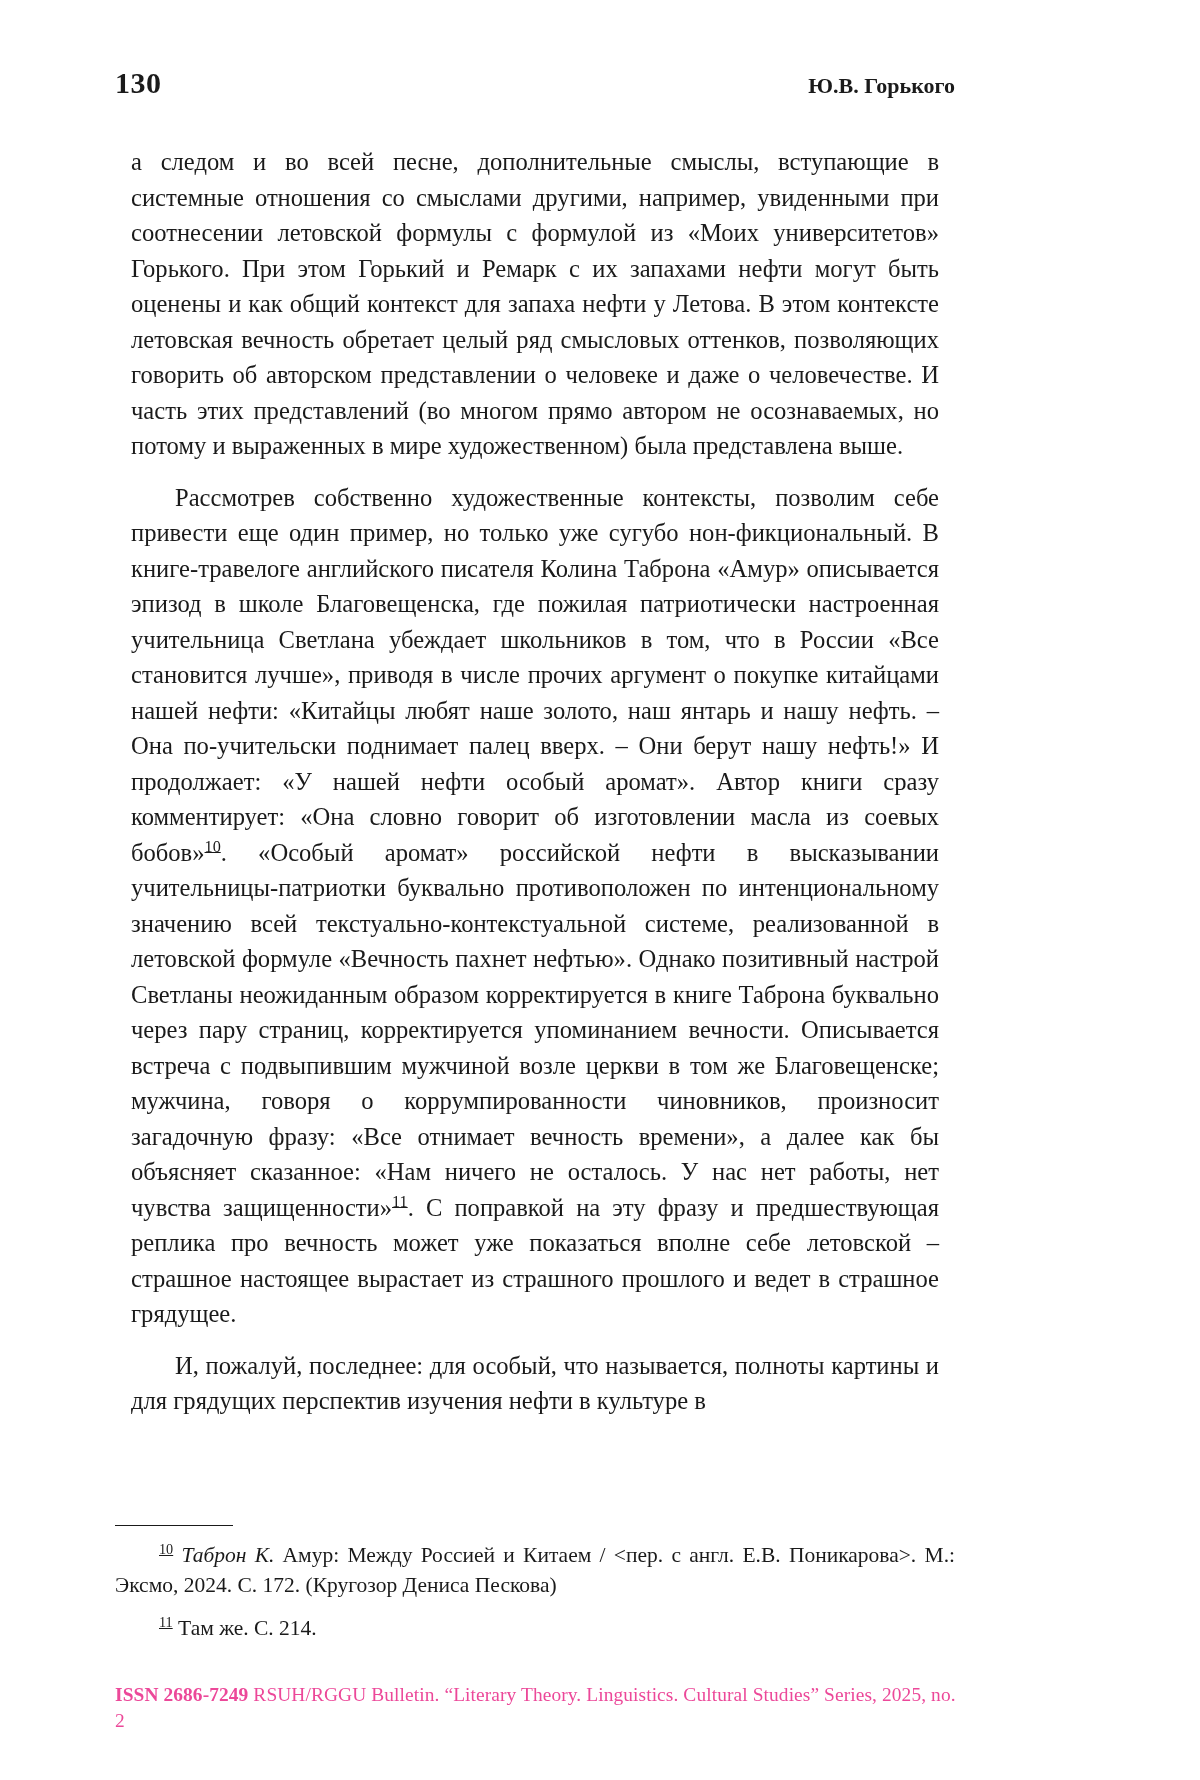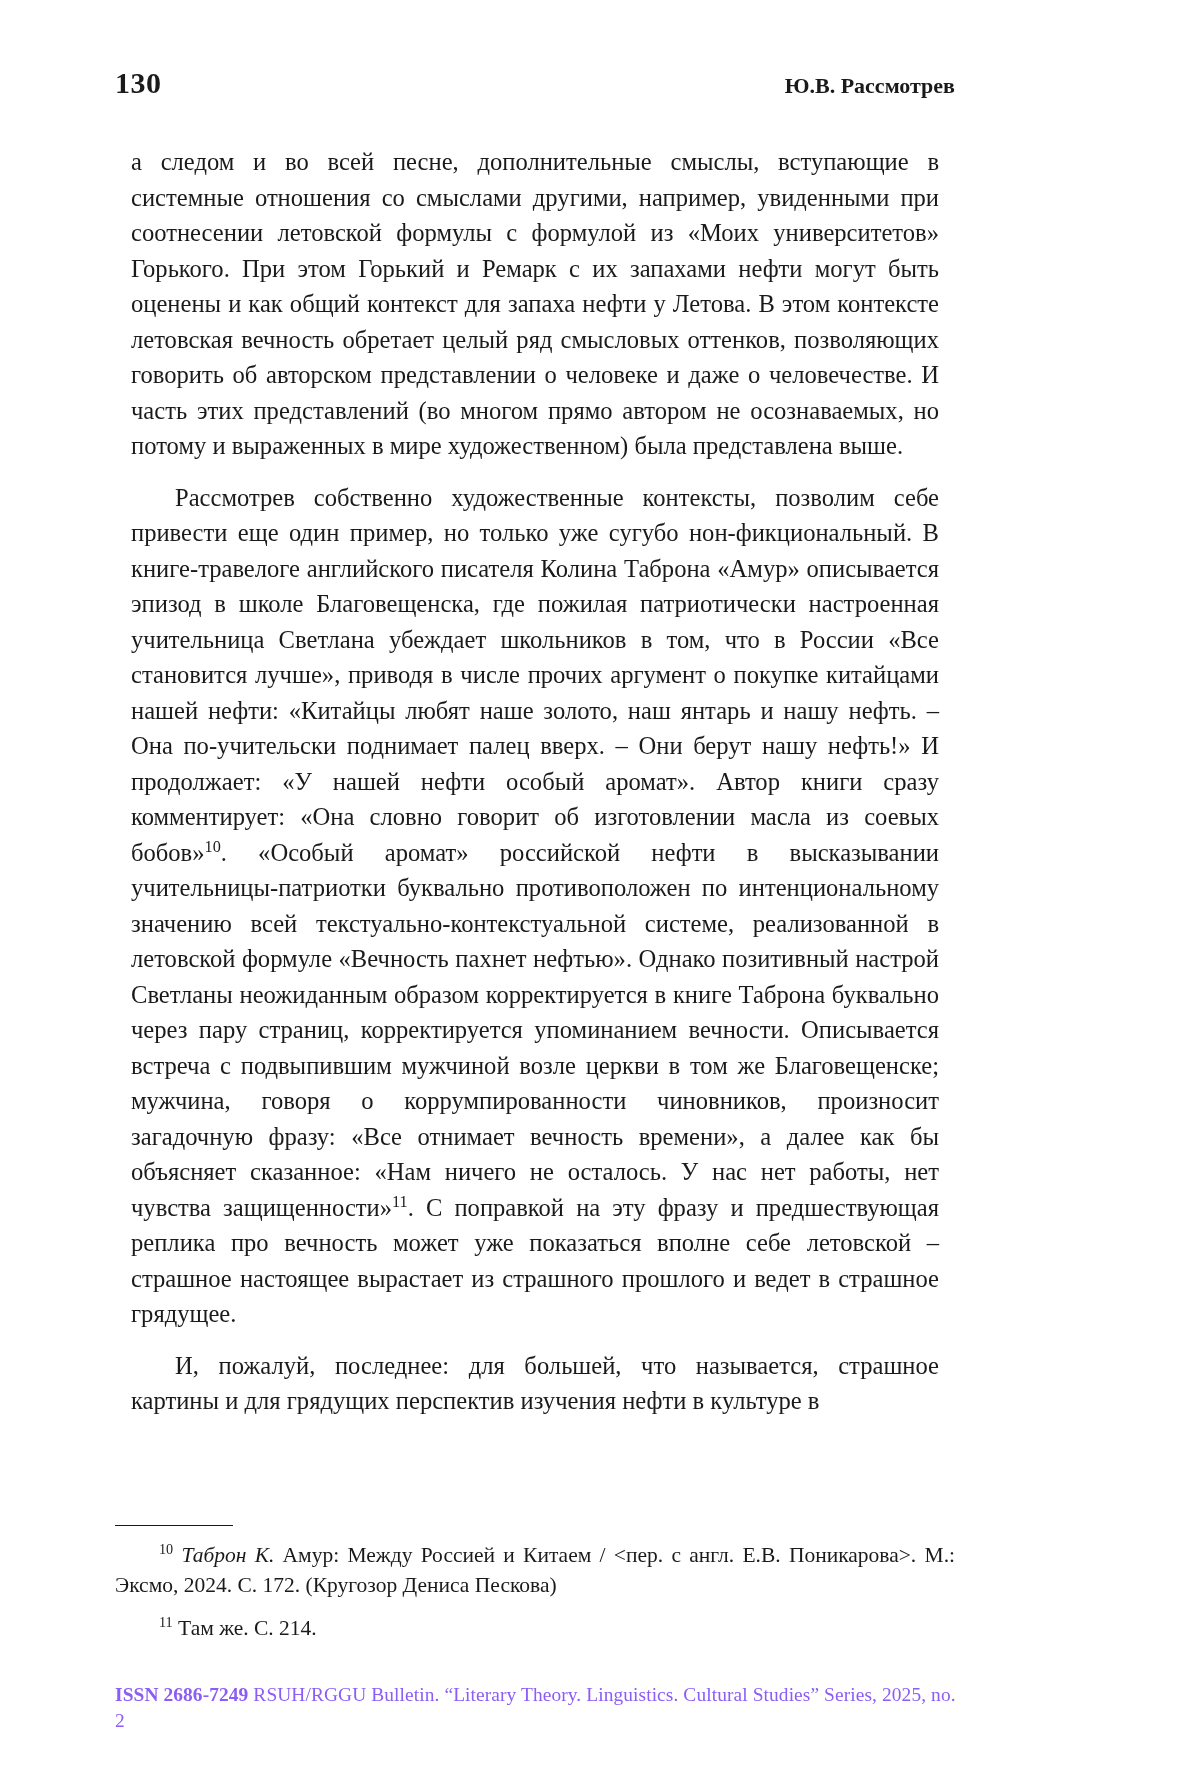--- a/index.html
+++ b/index.html
@@ -54,20 +54,21 @@
     text-justify: inter-word;
     hyphens: manual;
   }
   .body-text p.indent {
     text-indent: 44px;
   }
   sup {
     font-size: 0.66em;
     vertical-align: super;
     line-height: 0;
+    text-decoration: underline;
   }
   
   .footnotes {
     position: absolute;
     left: 115px;
     top: 1519px;
     width: 840px;
   }
   .fn-rule {
     width: 118px;
@@ -89,45 +90,45 @@
   }
   
   .footer {
     position: absolute;
     left: 115px;
     top: 1676px;
     width: 845px;
     font-size: 19.4px;
     line-height: 26px;
     letter-spacing: 0.1px;
-    color: #8b5cf6;
+    color: #ec4899;
   }
   .footer .issn {
     font-weight: bold;
   }
 </style>
 </head>
 <body>
 
 <div class="page">
 
   <div class="content">
 
     <div class="runhead">
       <div class="folio">130</div>
-      <div class="author">Ю.В. Рассмотрев</div>
+      <div class="author">Ю.В. Горького</div>
     </div>
 
     <div class="body-text">
 
       <p>а следом и во всей песне, дополнительные смыслы, вступающие в системные отношения со смыслами другими, например, уви­денными при соотнесении летовской формулы с формулой из «Моих университетов» Горького. При этом Горький и Ремарк с их запахами нефти могут быть оценены и как общий контекст для запаха нефти у Летова. В этом контексте летовская вечность обретает целый ряд смысловых оттенков, позволяющих говорить об авторском представлении о человеке и даже о человечестве. И часть этих представлений (во многом прямо автором не осозна­ваемых, но потому и выраженных в мире художественном) была представлена выше.</p>
 
       <p class="indent"><span>Рассмотрев собственно художественные контексты, позволим себе привести еще один пример, но только уже сугубо нон-фик­циональный. В книге-травелоге английского писателя Колина Таброна «Амур» описывается эпизод в школе Благовещенска, где пожилая патриотически настроенная учительница Светлана убеж­дает школьников в том, что в России «Все становится лучше», при­водя в числе прочих аргумент о покупке китайцами нашей нефти: «Китайцы любят наше золото, наш янтарь и нашу нефть. – Она по-учительски поднимает палец вверх. – Они берут нашу нефть!» И продолжает: «У нашей нефти особый аромат». Автор книги сразу комментирует: «Она словно говорит об изготовлении масла из сое­вых бобов»</span><sup>10</sup><span>. «Особый аромат» российской нефти в высказывании учительницы-патриотки буквально противоположен по интенци­ональному значению всей текстуально-контекстуальной системе, реализованной в летовской формуле «Вечность пахнет нефтью». Однако позитивный настрой Светланы неожиданным образом корректируется в книге Таброна буквально через пару страниц, корректируется упоминанием вечности. Описывается встреча с подвыпившим мужчиной возле церкви в том же Благовещенске; мужчина, говоря о коррумпированности чиновников, произносит загадочную фразу: «Все отнимает вечность времени», а далее как бы объясняет сказанное: «Нам ничего не осталось. У нас нет рабо­ты, нет чувства защищенности»</span><sup>11</sup><span>. С поправкой на эту фразу и пред­шествующая реплика про вечность может уже показаться вполне себе летовской – страшное настоящее вырастает из страшного прошлого и ведет в страшное грядущее.</span></p>
 
-      <p class="indent">И, пожалуй, последнее: для большей, что называется, страшное картины и для грядущих перспектив изучения нефти в культуре в</p>
+      <p class="indent">И, пожалуй, последнее: для особый, что называется, полноты картины и для грядущих перспектив изучения нефти в культуре в</p>
 
     </div>
   </div>
 
   <div class="footnotes">
     <div class="fn-rule"></div>
 
     <p class="first-line-indent"><sup>10</sup> <em>Таброн К.</em><span> Амур: Между Россией и Китаем / &lt;пер. с англ. Е.В. Пони­карова&gt;. М.: Эксмо, 2024. С. 172. (Кругозор Дениса Пескова)</span></p>
 
     <p class="first-line-indent"><sup>11</sup> <span>Там же. С. 214.</span></p>

